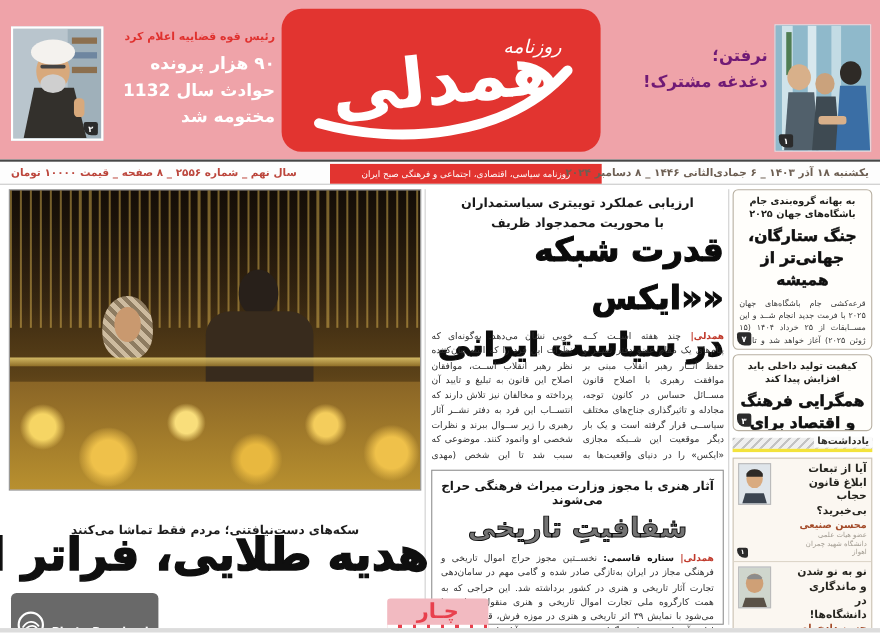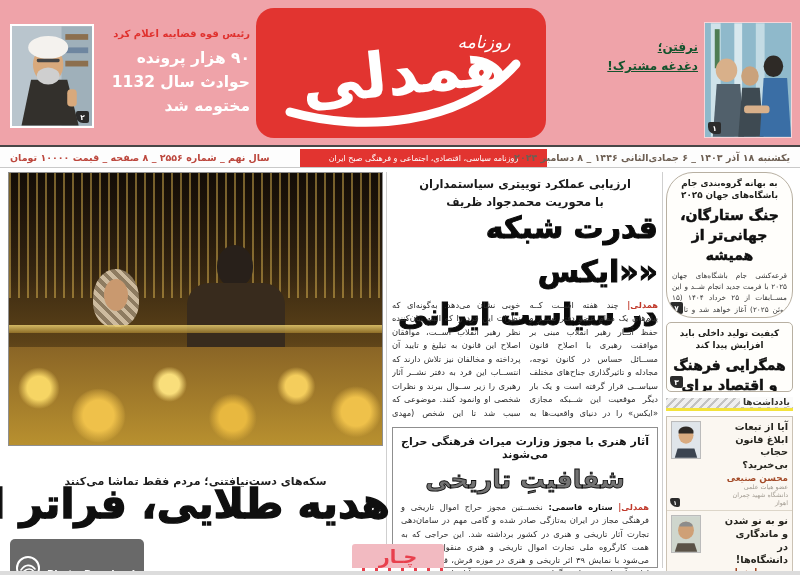--- a/index.html
+++ b/index.html
@@ -16,21 +16,21 @@
   .photo-pres { left:704px; top:22px; width:88px; height:116px; border:1px solid #f7d4d8; background:#8fb9cb; }
   .tl-text { position:absolute; left:102px; top:28px; width:148px; text-align:right; }
   .kicker-red { color:#e0312e; font-size:10px; font-weight:bold; margin-bottom:7px; }
   .white-head { color:#ffffff; font-size:15.5px; font-weight:800; line-height:1.55; }
   .logo-box { position:absolute; left:256px; top:8px; width:290px; height:130px; background:#e23430; border-radius:18px; }
   .logo-box svg { display:block; width:100%; height:100%; }
   .logo-pre  { font-size:17px; fill:#ffffff; font-style:italic; }
   .logo-main { font-size:62px; font-weight:bold; fill:#ffffff; }
   .tr-text { position:absolute; left:548px; top:38px; width:150px; text-align:right; }
   .kicker-maroon { color:#b5433f; font-size:9.5px; font-weight:bold; line-height:1.5; margin-bottom:6px; }
-  .white-head2 { color:#14532d; font-size:12px; font-weight:800; line-height:1.6;text-decoration:underline; }
+  .white-head2 { color:#701a75; font-size:15px; font-weight:800; line-height:1.6; }
   .white-head2 span { display:block; }
 
   .pmarker { position:absolute; background:#2b2b2b; color:#fff; font-size:7.5px; font-weight:bold;
              width:13px; height:12px; display:flex; align-items:center; justify-content:center;
              border-radius:2px 2px 2px 7px; z-index:3; }
   .pm-br { right:3px; bottom:3px; }
   .pm-bl { left:3px; bottom:3px; }
 
   
   .dateline { position:absolute; left:0; top:145px; width:800px; height:23px; background:#fdfdfd;
@@ -100,21 +100,21 @@
   
   .ad-frag { position:absolute; left:352px; top:544px; width:92px; height:31px; background:#f2bac1;
              border-radius:3px; z-index:5; display:flex; flex-direction:column; overflow:hidden; }
   .ad-word { flex:1; display:flex; align-items:center; justify-content:center;
              color:#e8404d; font-size:19px; font-weight:bold; }
   .ad-strip { height:7px; background:repeating-linear-gradient(90deg,#fff 0 10px,#e8404d 10px 13px); }
 
   
   .rbox { position:absolute; left:666px; width:127px; border:1px solid #b8b0a2; border-radius:5px;
           background:#fffefb; padding:5px 5px 13px; overflow:hidden; }
-  .rbox1 { top:172px; height:146px;border-radius:27px; }
+  .rbox1 { top:172px; height:146px; }
   .rbox2 { top:322px; height:70px; }
   .rkicker { direction:rtl; text-align:center; font-size:8.8px; font-weight:bold; color:#20201c; line-height:1.35; margin-bottom:3px; }
   .rhead { direction:rtl; text-align:center; font-size:14px; font-weight:bold; color:#101010; line-height:1.45;
            -webkit-text-stroke:.5px #101010; margin-bottom:4px; }
   .rbody { direction:rtl; text-align:justify; font-size:7.3px; line-height:1.55; color:#3a3a3a; }
 
   .notes-header { position:absolute; left:666px; top:398px; width:127px; height:13px;
                   background:repeating-linear-gradient(135deg,#c3c3c3 0 2px,#efefef 2px 6px);
                   border-bottom:3px solid #f3e33c; }
   .notes-header span { position:absolute; right:0; top:-1px; background:#fbfbfb; padding:0 3px;

